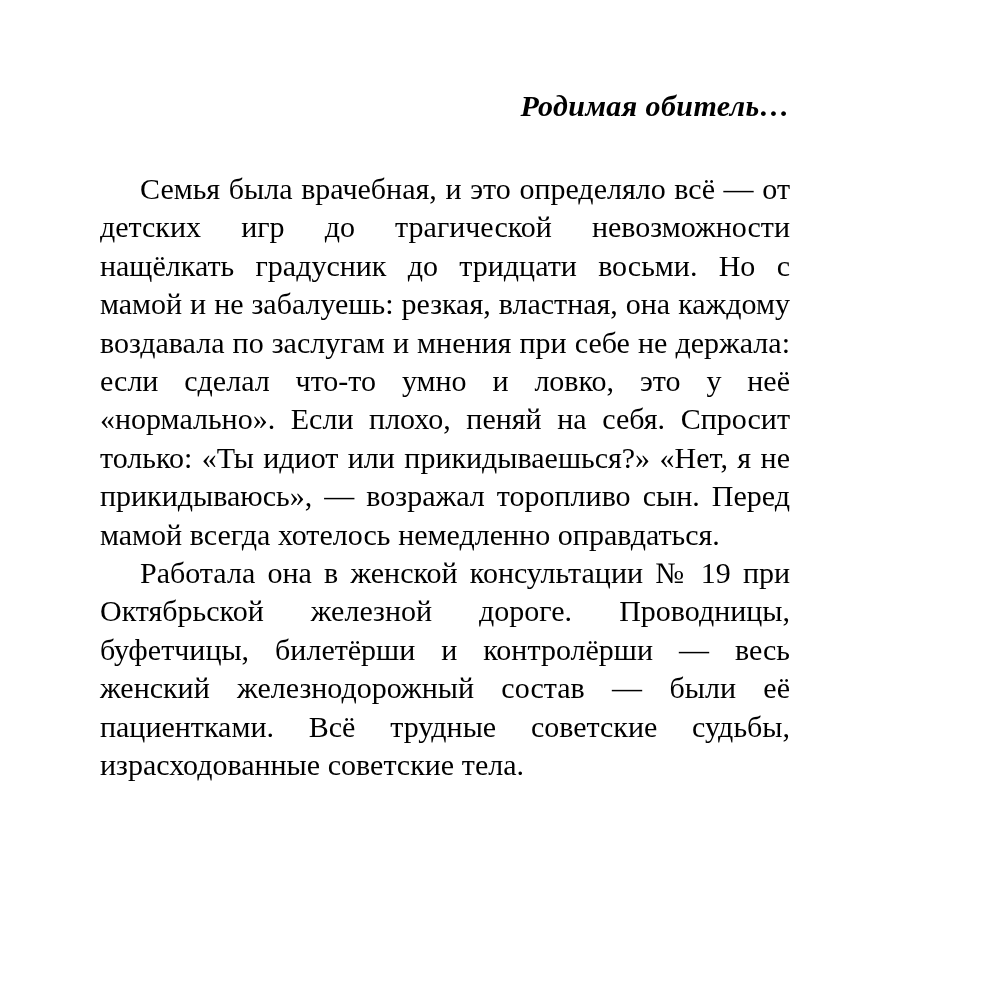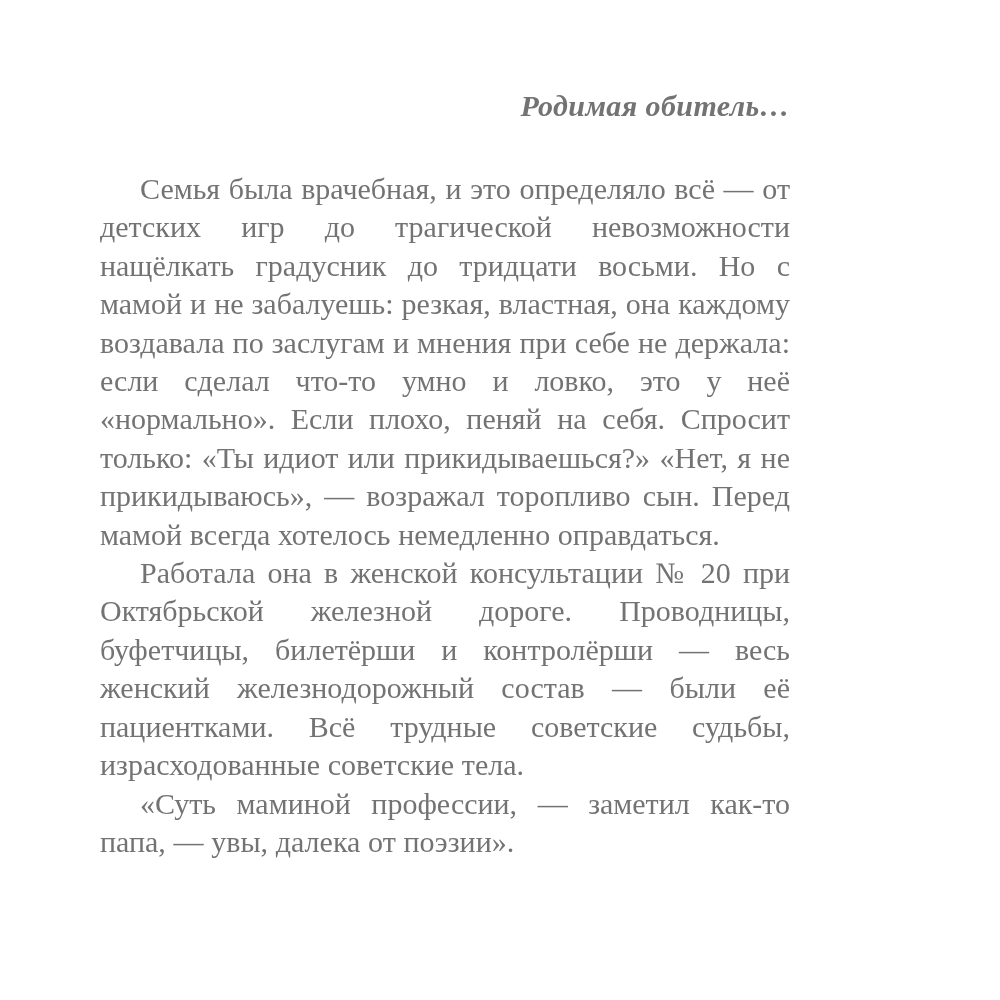--- a/index.html
+++ b/index.html
@@ -9,21 +9,21 @@
     background: #ffffff;
   }
 
   .page {
     position: relative;
     width: 1000px;
     height: 1000px;
     background: #ffffff;
     overflow: hidden;
     font-family: "Liberation Serif", "DejaVu Serif", serif;
-    color: #737373;
+    color: #000000;
     -webkit-font-smoothing: antialiased;
   }
 
   .content {
     position: absolute;
     left: 100px;
     top: 0;
     width: 690px;
   }
 
@@ -62,18 +62,17 @@
 </head>
 <body>
 
 <div class="page">
   <div class="content">
 
     <h1 class="chapter-title">Родимая обитель…</h1>
 
     <div class="body-text">
       <p class="para">Семья была врачебная, и это определяло всё — от детских игр до трагической невозможности нащёлкать градусник до тридцати восьми. Но с мамой и не забалуешь: резкая, властная, она каждому воздавала по заслугам и мнения при себе не держала: если сделал что-то умно и ловко, это у неё «нормально». Если плохо, пеняй на себя. Спросит только: «Ты идиот или прикидываешься?» «Нет, я не прикидываюсь», — возражал торопливо сын. Перед мамой всегда хотелось немедленно оправдаться.</p>
-      <p class="para">Работала она в женской консультации № 20 при Октябрьской железной дороге. Проводницы, буфетчицы, билетёрши и контролёрши — весь женский железнодорожный состав — были её пациентками. Всё трудные советские судьбы, израсходованные советские тела.</p>
-      <p class="para">«Суть маминой профессии, — заметил как-то папа, — увы, далека от поэзии».</p>
+      <p class="para">Работала она в женской консультации № 19 при Октябрьской железной дороге. Проводницы, буфетчицы, билетёрши и контролёрши — весь женский железнодорожный состав — были её пациентками. Всё трудные советские судьбы, израсходованные советские тела.</p>
     </div>
 
   </div>
 </div>
 
 </body></html>

